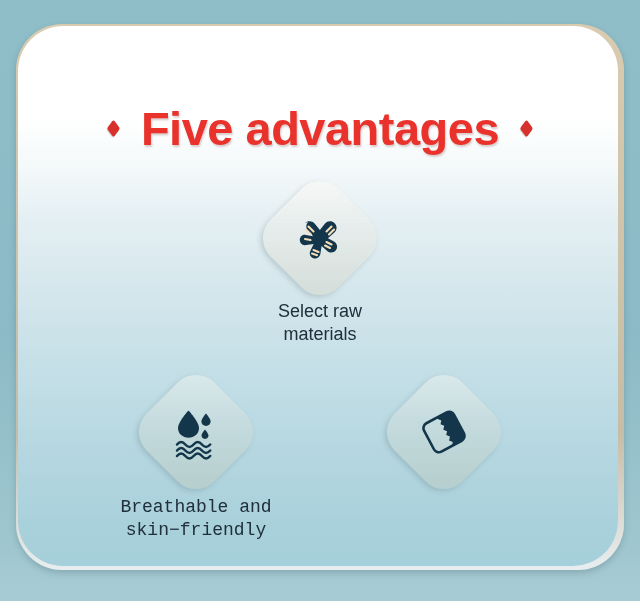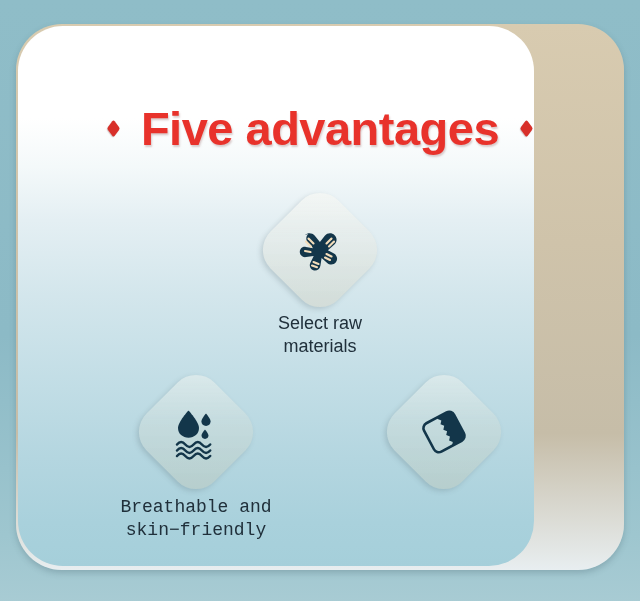--- a/index.html
+++ b/index.html
@@ -42,21 +42,21 @@
     border-radius: 46px;
     background: linear-gradient(180deg, #d8cbb0 0%, #cfc3aa 40%, #c6bda8 75%, #e8eef0 100%);
     box-shadow: 0 3px 6px rgba(60, 90, 100, 0.28);
   }
 
   
   .card {
     position: absolute;
     left: 18px;
     top: 26px;
-    width: 516px;
+    width: 600px;
     height: 540px;
     border-radius: 45px;
     background: linear-gradient(180deg,
       #ffffff 0%,
       #ffffff 17%,
       #f4f9fa 26%,
       #e4eff3 36%,
       #d3e6ec 50%,
       #c3dee6 65%,
       #b4d6e0 80%,
@@ -96,21 +96,21 @@
   }
 
   
   .row {
     position: absolute;
     left: 0;
     width: 604px;
     display: flex;
     justify-content: center;
   }
-  .row-top  { top: 176px; }
+  .row-top  { top: 164px; }
   .row-bot  { top: 358px; gap: 80px; }
 
   .feature {
     width: 168px;
     display: flex;
     flex-direction: column;
     align-items: center;
   }
 
   .badge {

